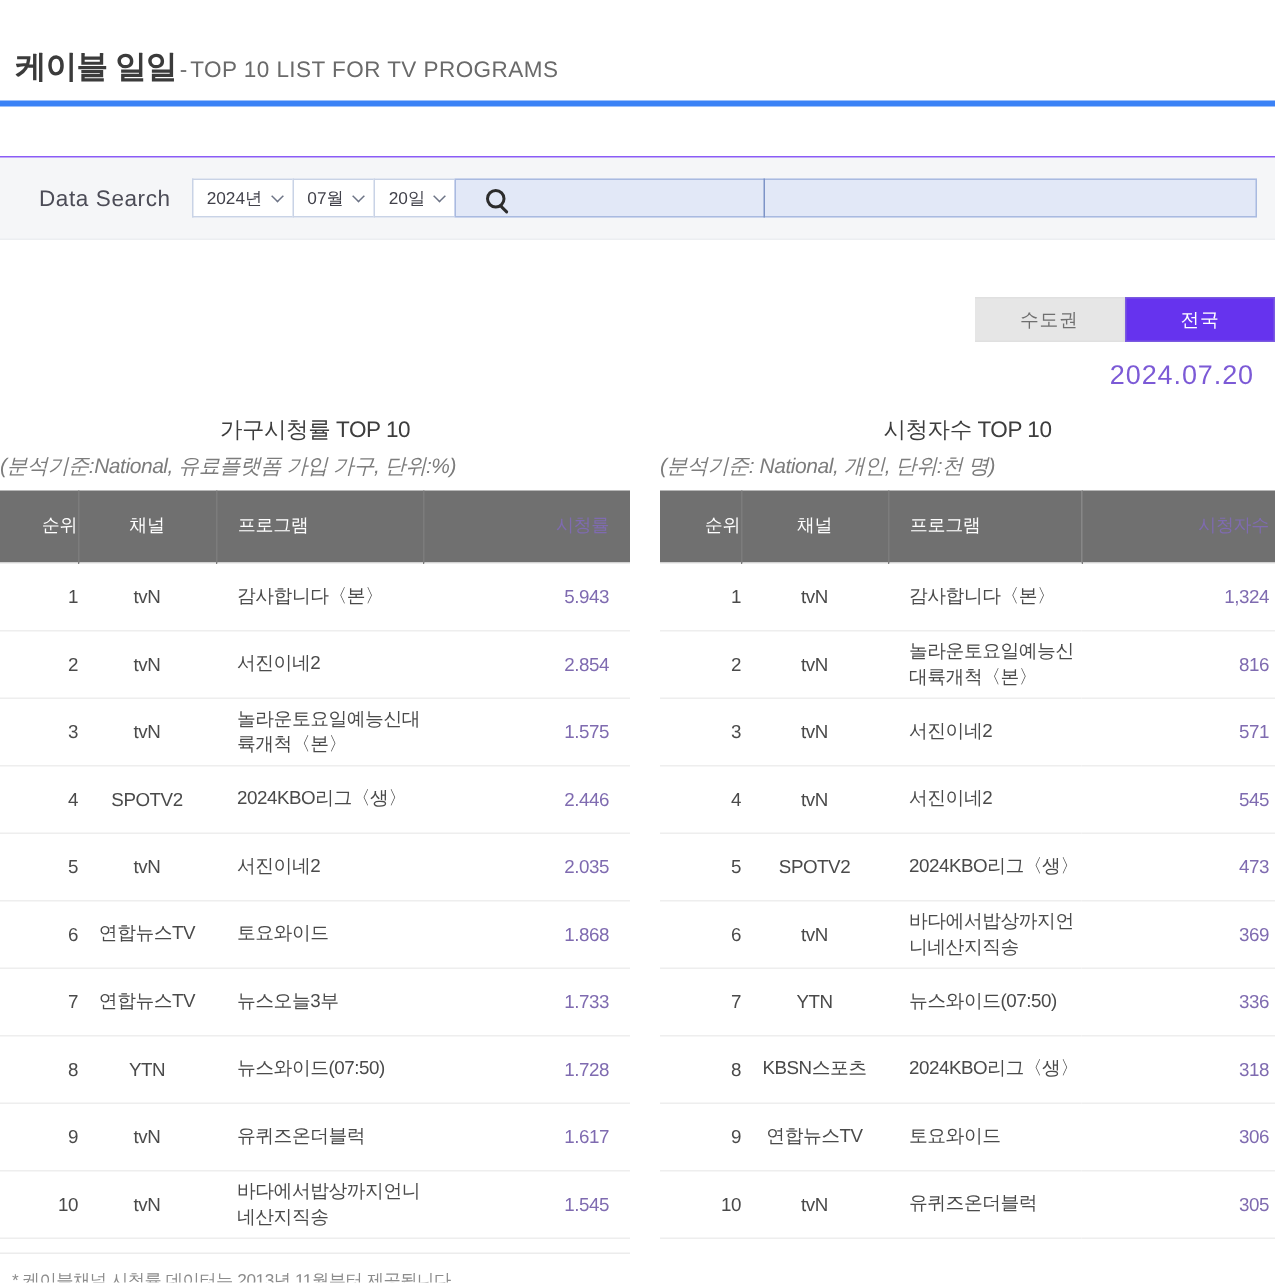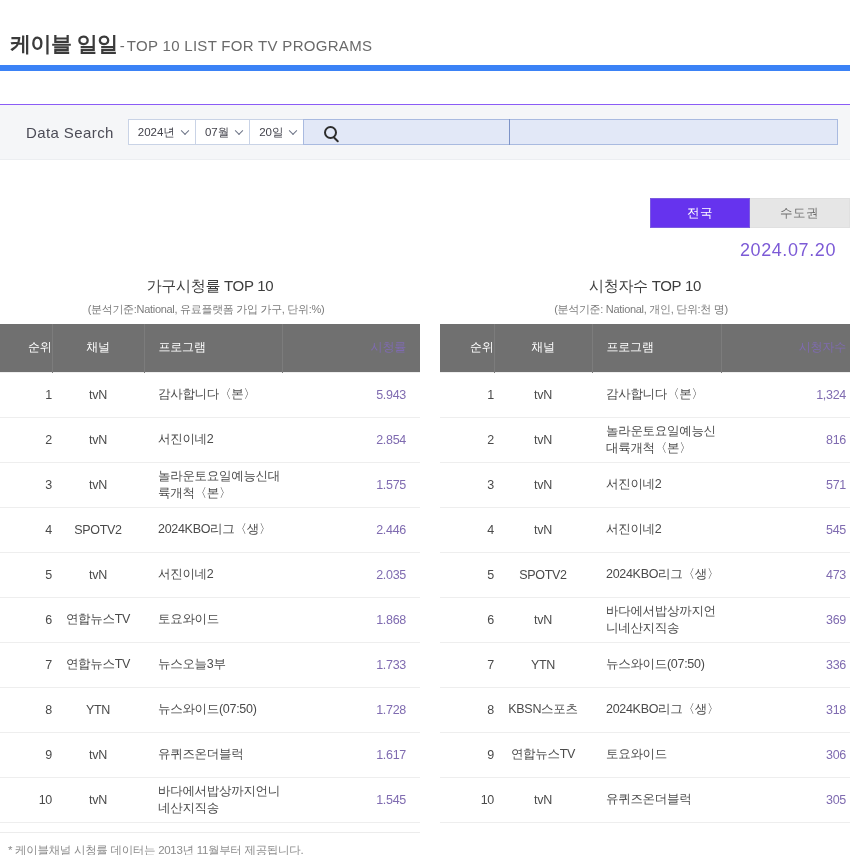--- a/index.html
+++ b/index.html
@@ -9,21 +9,21 @@
     height: 855px;
     background: #ffffff;
     font-family: "Liberation Sans", "DejaVu Sans", sans-serif;
     overflow: hidden;
   }
 
   
   .page-header {
     padding: 30px 0 0 10px;
     height: 71px;
-    border-bottom: 6px solid #3b82f6;
+    border-bottom: 4px solid #3b82f6;
   }
   .page-header .ko {
     font-size: 21px;
     font-weight: bold;
     color: #3b3b3b;
     letter-spacing: -0.5px;
   }
   .page-header .dash {
     font-size: 15px;
     color: #6a6a6a;
@@ -166,25 +166,26 @@
   .table-col.right { width: 410px; }
 
   .tbl-title {
     text-align: center;
     font-size: 15px;
     color: #3d3d3d;
     letter-spacing: -0.3px;
     padding-bottom: 6px;
   }
   .tbl-sub {
-    text-align: center;
-    font-size: 11px;
+    text-align: left;
+    font-size: 14px;
     color: #7c7c7c;
     letter-spacing: -0.3px;
     padding: 0 8px 7px 0;
+    font-style: italic;
   }
 
   table {
     width: 100%;
     border-collapse: collapse;
     table-layout: fixed;
   }
   thead th {
     background: #707070;
     color: #ffffff;
@@ -249,25 +250,25 @@
     <div class="search-field">
       <div class="search-icon-wrap">
         <span class="search-icon"></span>
       </div>
       <div class="field-divider"></div>
     </div>
   </div>
 </div>
 
 <div class="tab-row">
+  <div class="tab inactive">
+    <span>수도권</span>
+  </div>
   <div class="tab active">
     <span>전국</span>
-  </div>
-  <div class="tab inactive">
-    <span>수도권</span>
   </div>
 </div>
 
 <div class="date-line">2024.07.20</div>
 
 <div class="tables">
 
   <div class="table-col left">
     <div class="tbl-title">가구시청률 TOP 10</div>
     <div class="tbl-sub">(분석기준:National, 유료플랫폼 가입 가구, 단위:%)</div>

